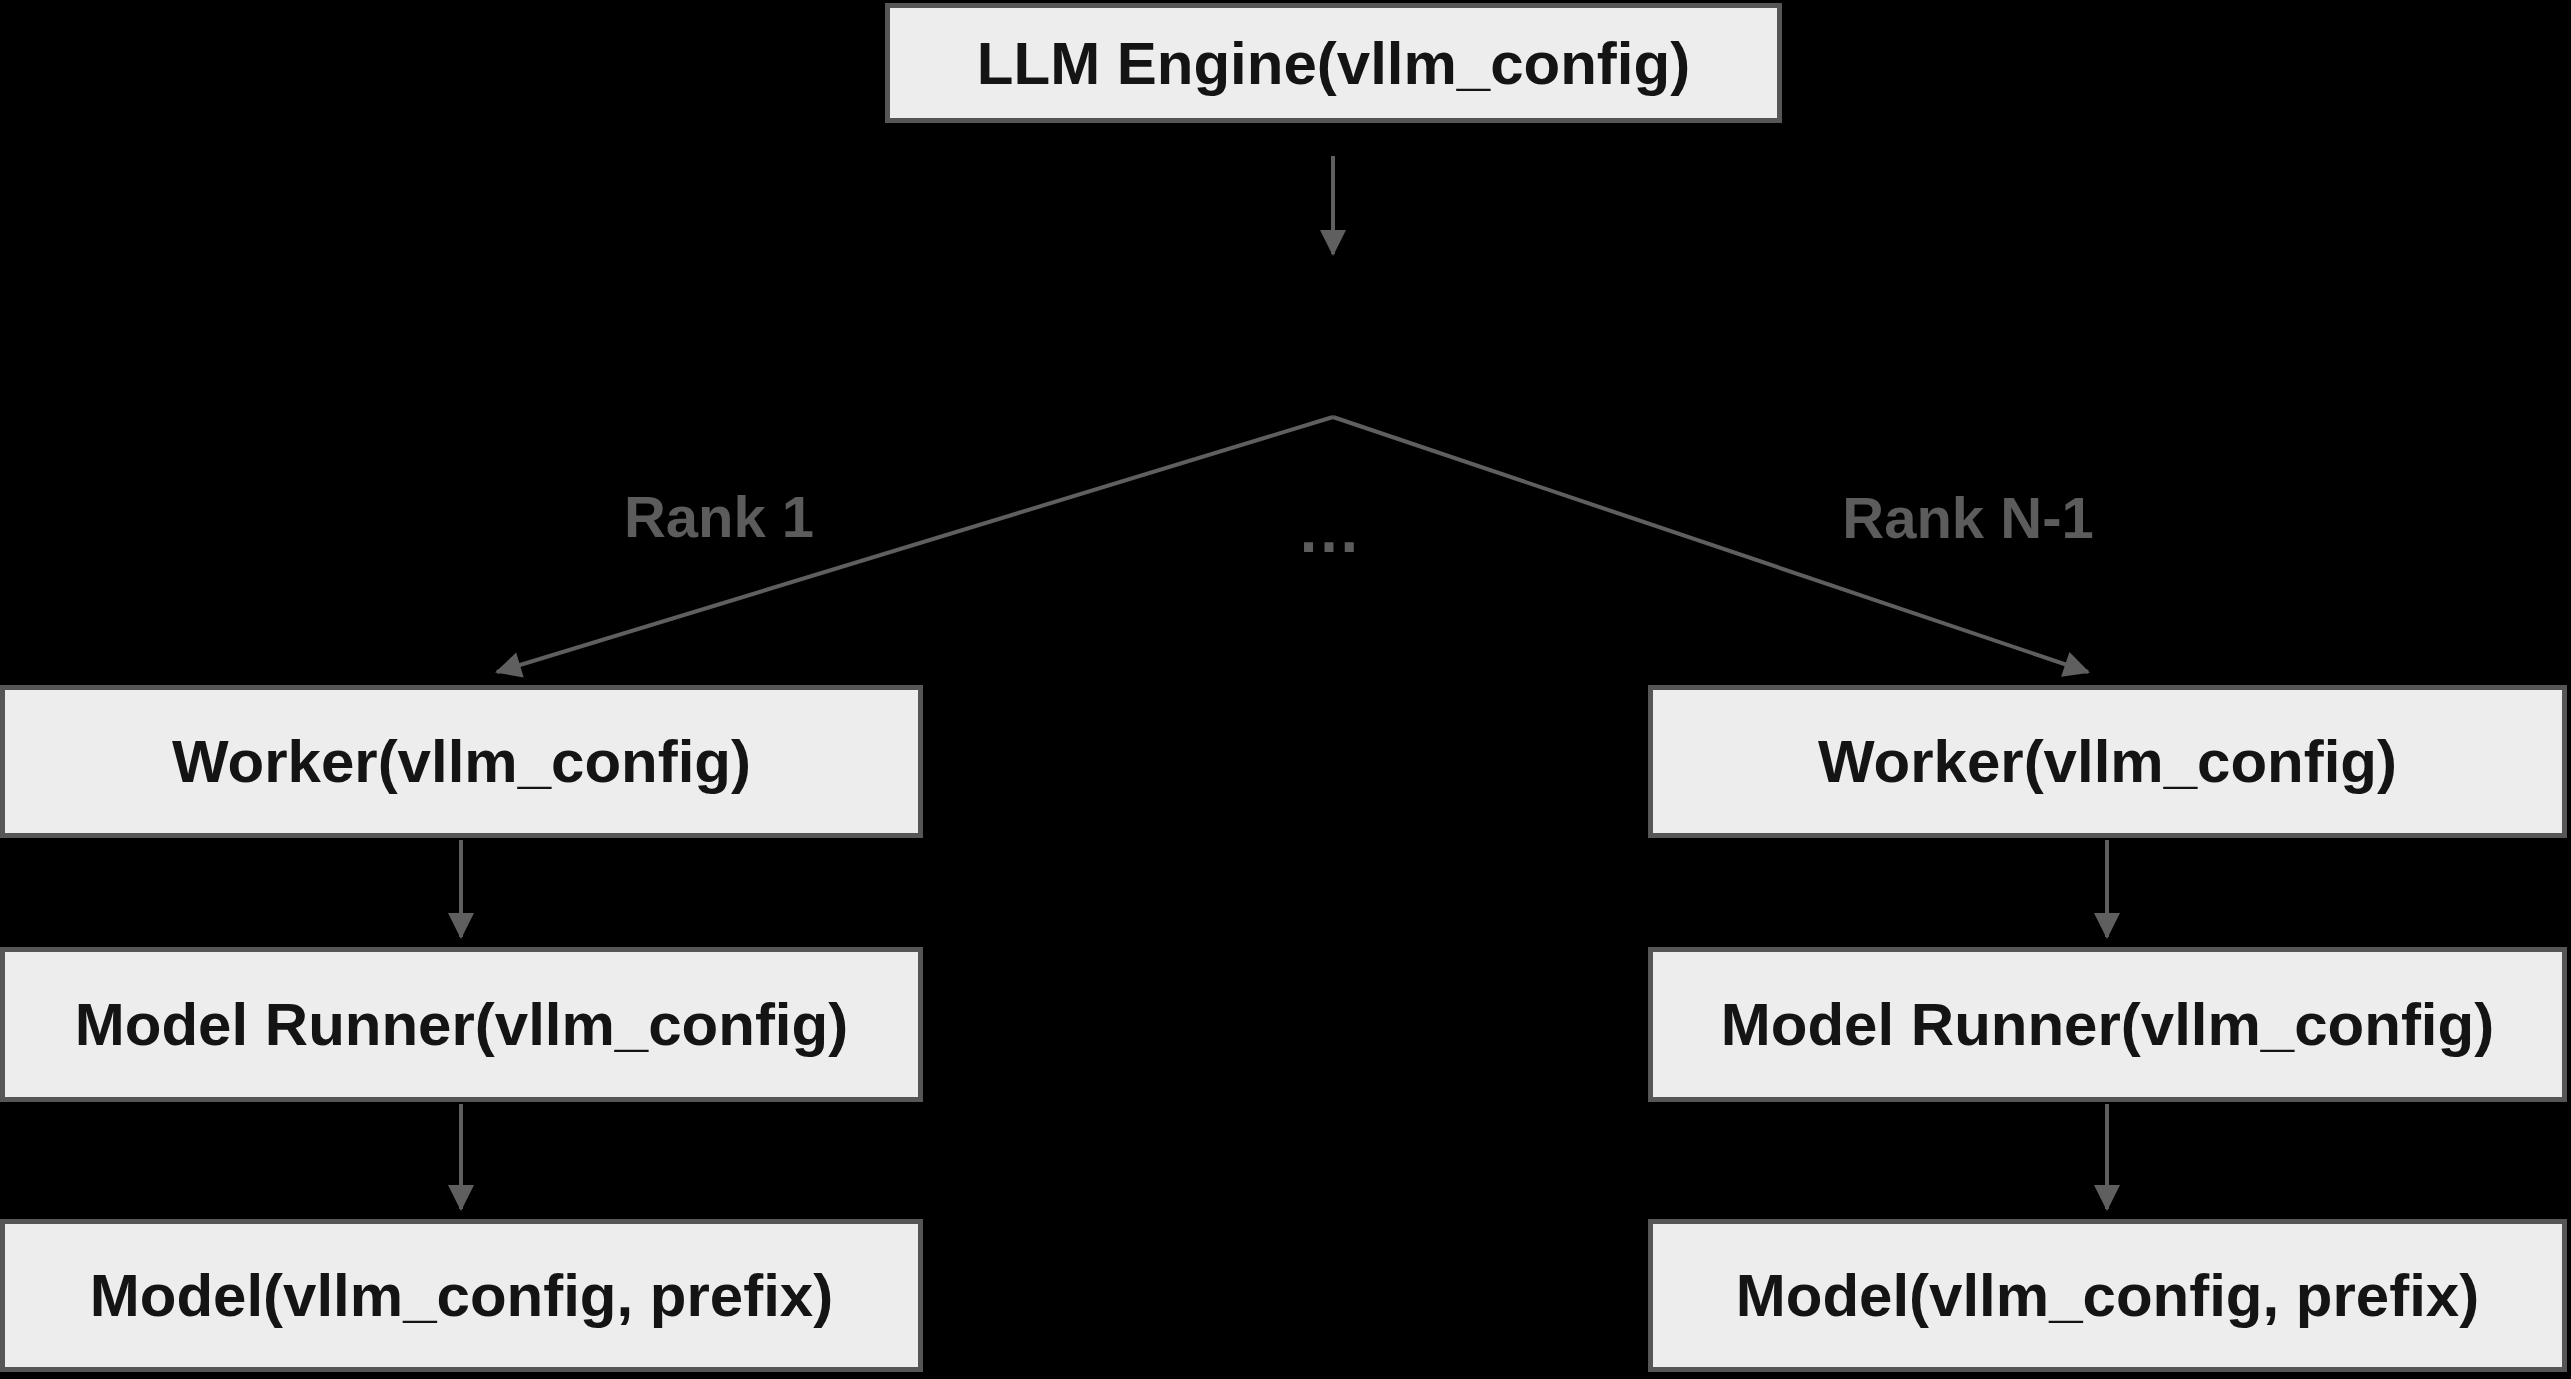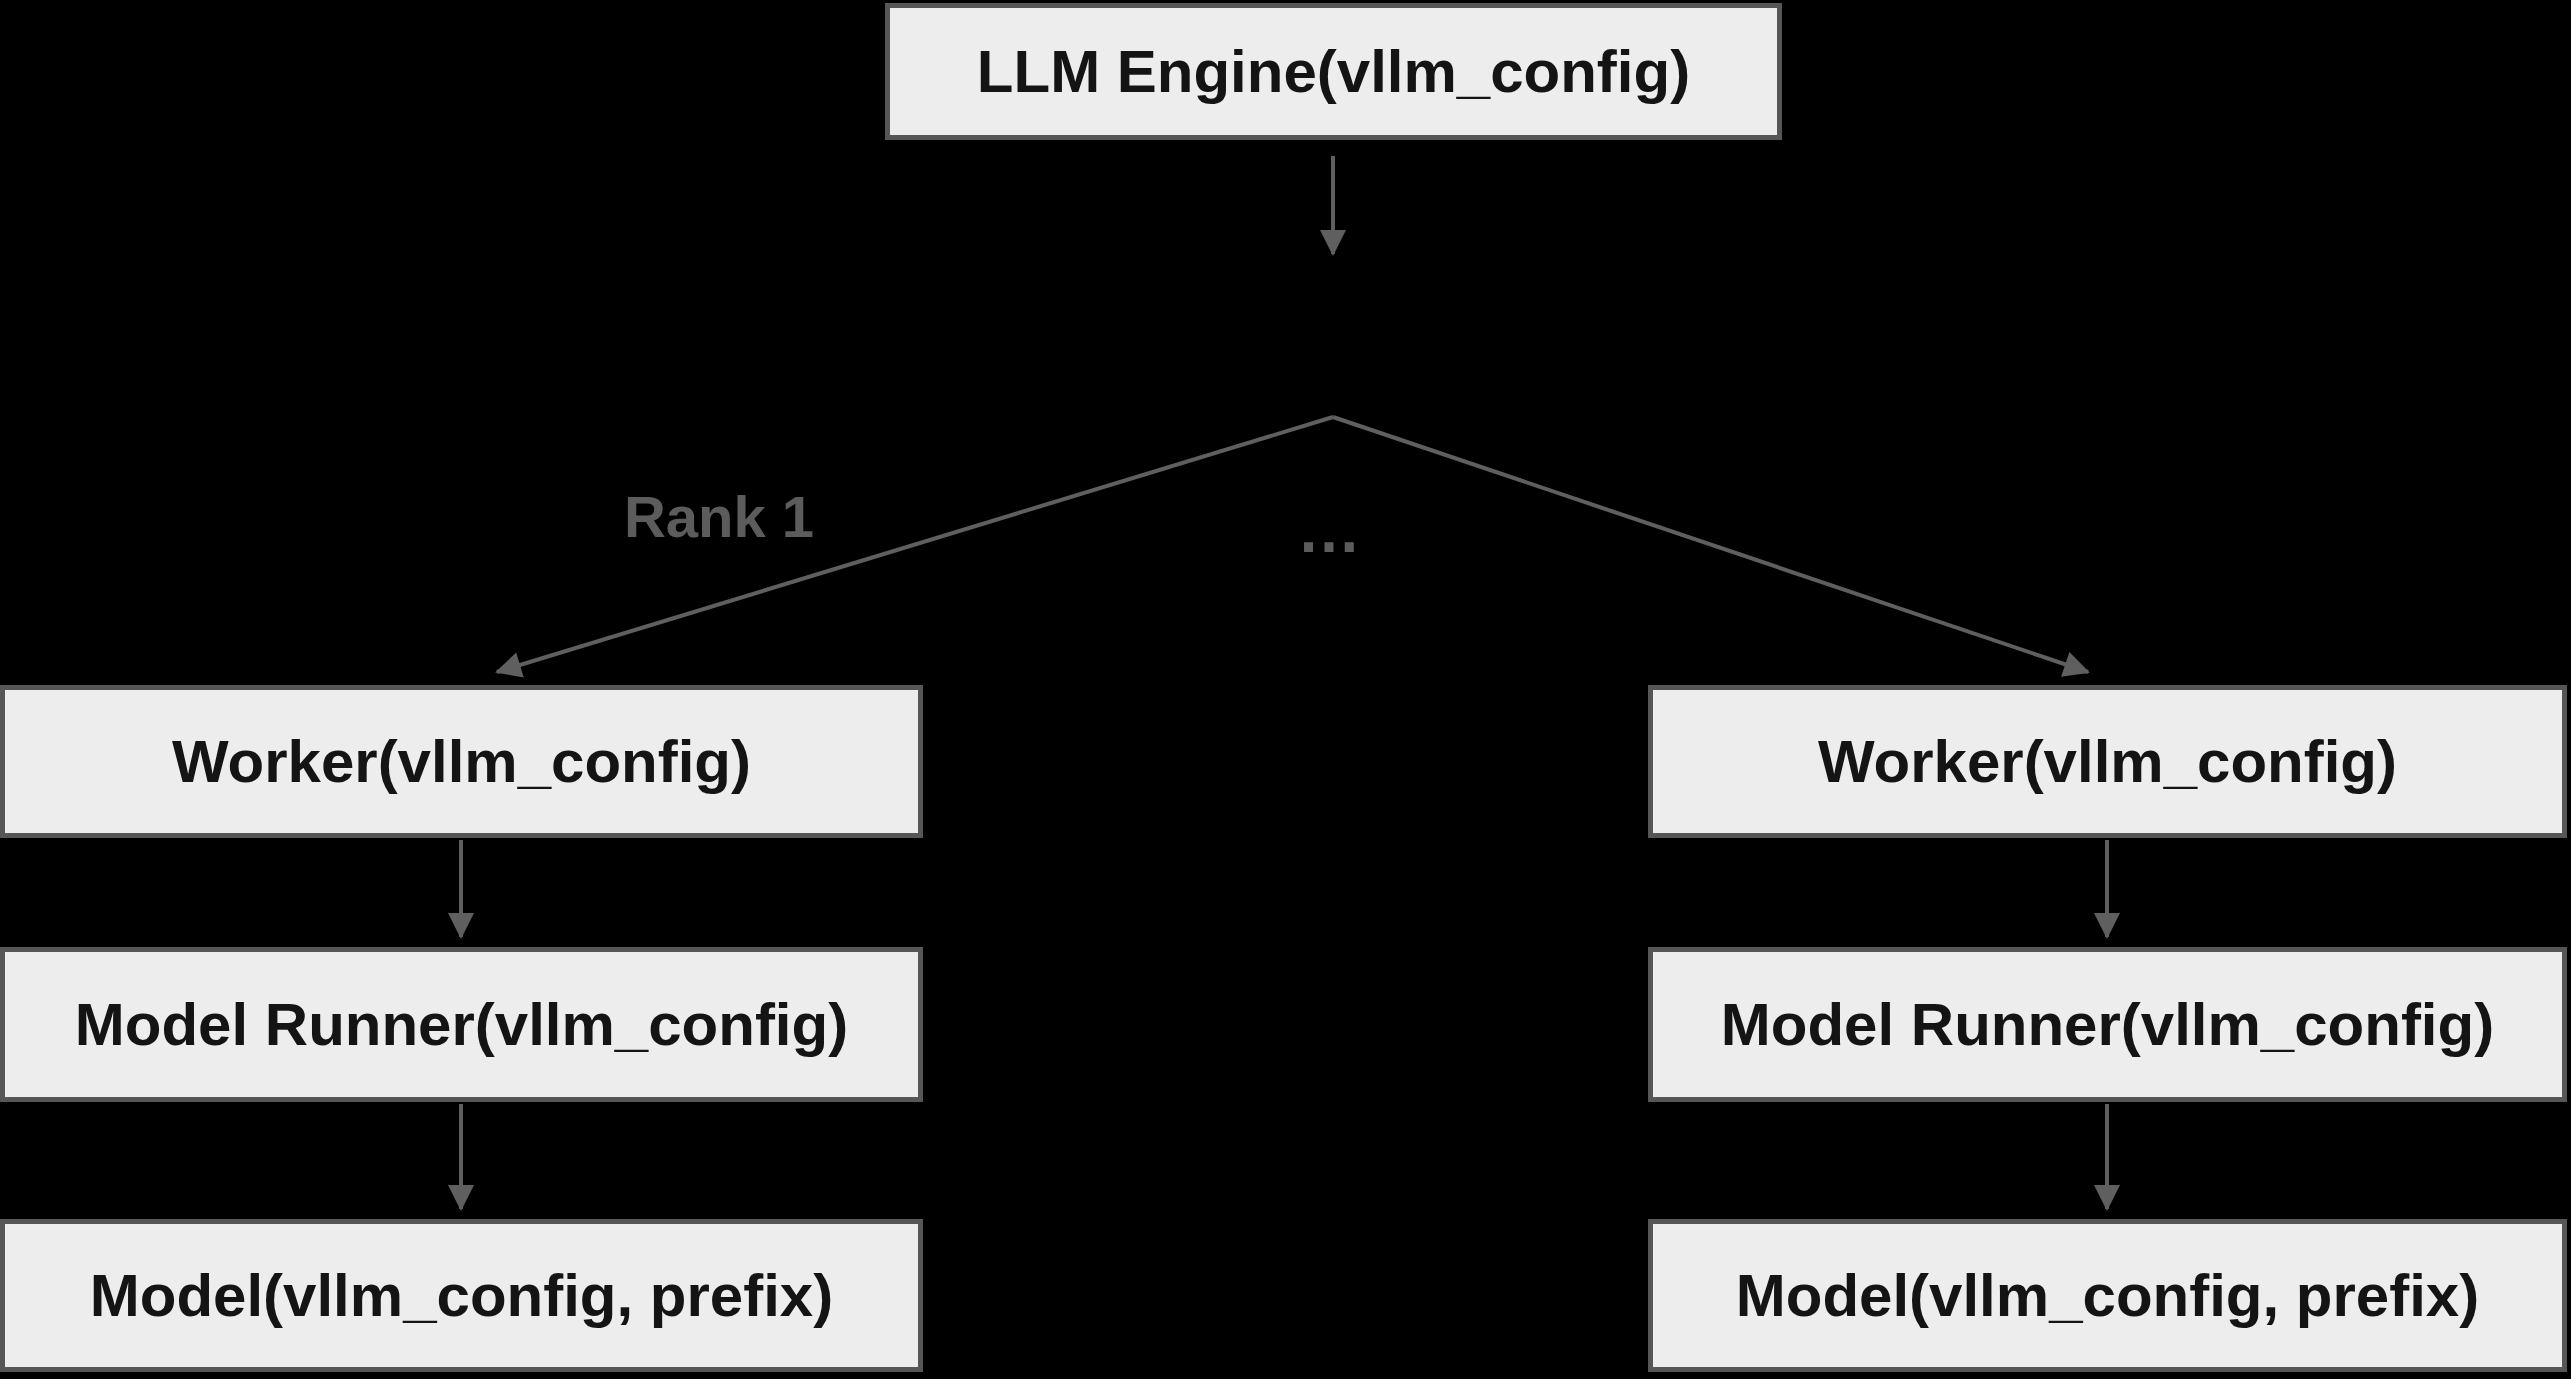--- a/index.html
+++ b/index.html
@@ -33,21 +33,21 @@
     border: 5px solid #565656;
     display: flex;
     align-items: center;
     justify-content: center;
     color: #141414;
     font-size: 60px;
     font-weight: 600;
     letter-spacing: 0px;
     white-space: nowrap;
   }
-  .node-llm-engine       { left: 885px;  top: 3px;    width: 897px; height: 137px; }
+  .node-llm-engine       { left: 885px;  top: 3px;    width: 897px; height: 120px; }
   .node-executor         { left: 884px;  top: 264px;  width: 897px; height: 153px; }
   .node-worker-left      { left: 0px;    top: 685px;  width: 923px; height: 153px; }
   .node-model-runner-left{ left: 0px;    top: 947px;  width: 923px; height: 155px; }
   .node-model-left       { left: 0px;    top: 1219px; width: 923px; height: 153px; }
   .node-worker-right     { left: 1648px; top: 685px;  width: 919px; height: 153px; }
   .node-model-runner-right{ left: 1648px; top: 947px; width: 919px; height: 155px; }
   .node-model-right      { left: 1648px; top: 1219px; width: 919px; height: 153px; }
   .edge-label {
     position: absolute;
     transform: translate(-50%, -50%);
@@ -92,14 +92,15 @@
   <div class="node node-worker-right">Worker(vllm_config)</div>
 
   <div class="node node-model-runner-right">Model Runner(vllm_config)</div>
 
   <div class="node node-model-right">Model(vllm_config, prefix)</div>
 
   <span class="edge-label label-rank-0">Rank 1</span>
 
   <span class="edge-label label-ellipsis">…</span>
 
+  <span class="edge-label label-rank-n-1">Rank N-1</span>
 
 </div>
 
 </body></html>

